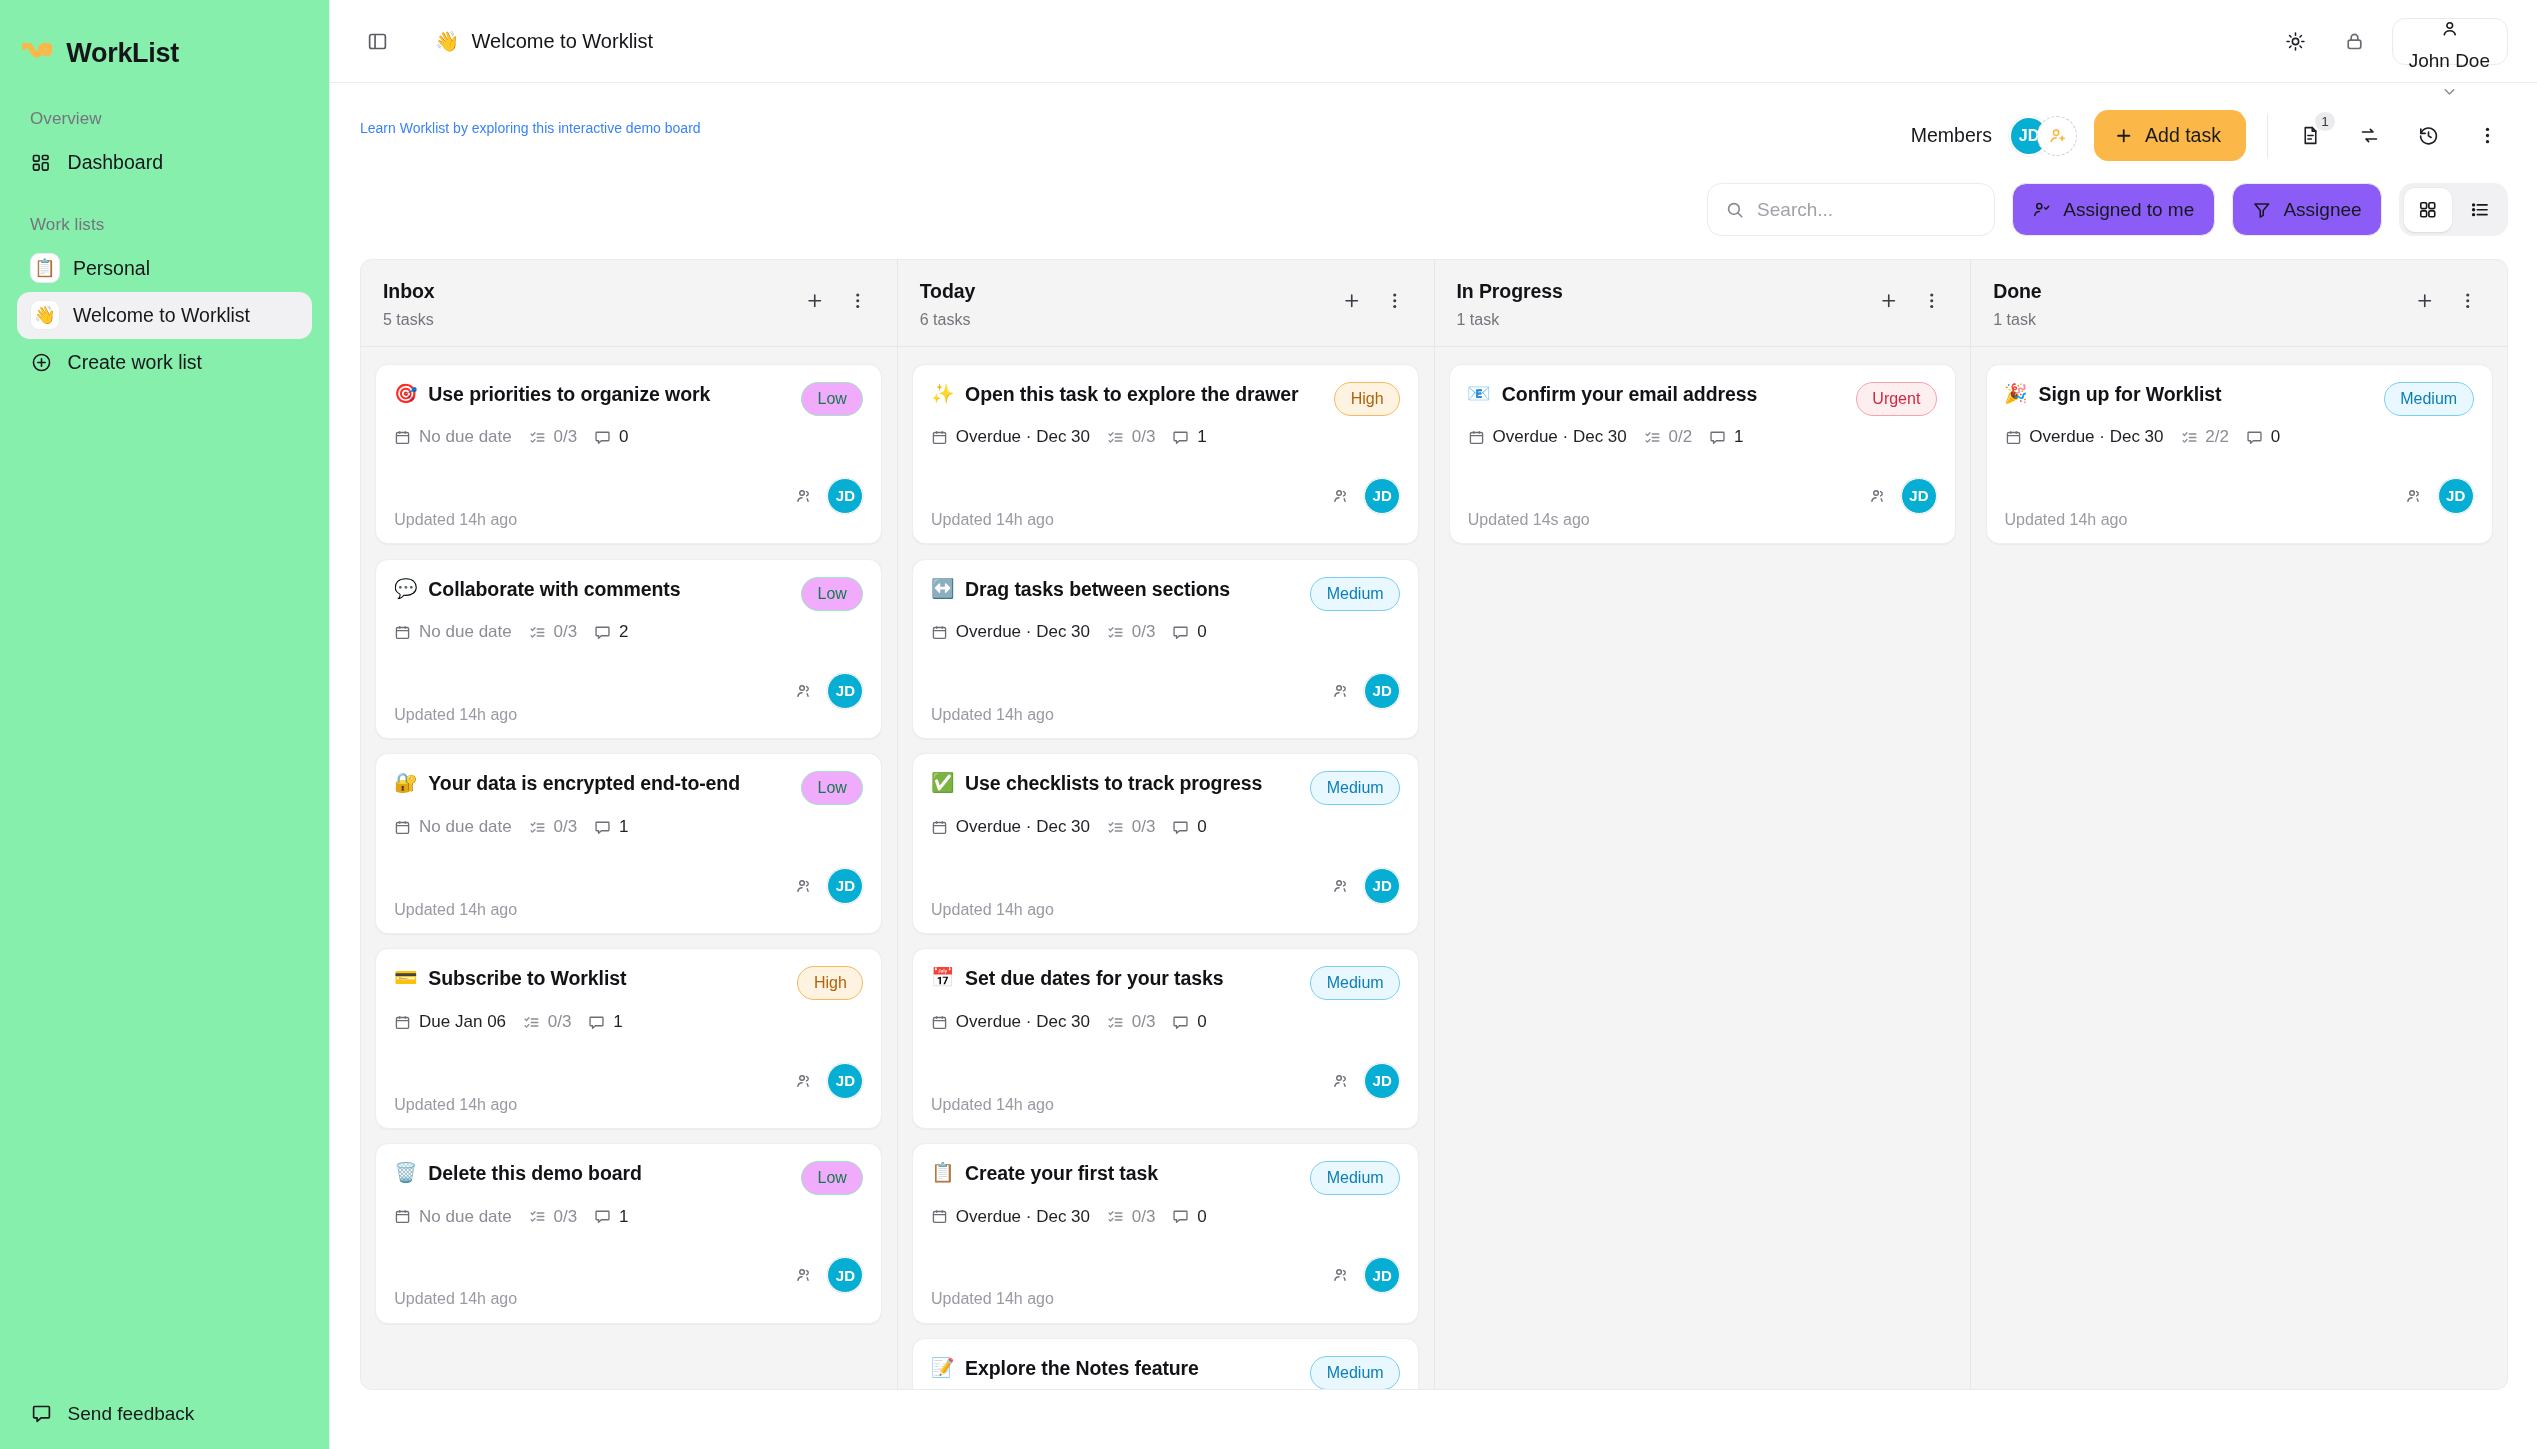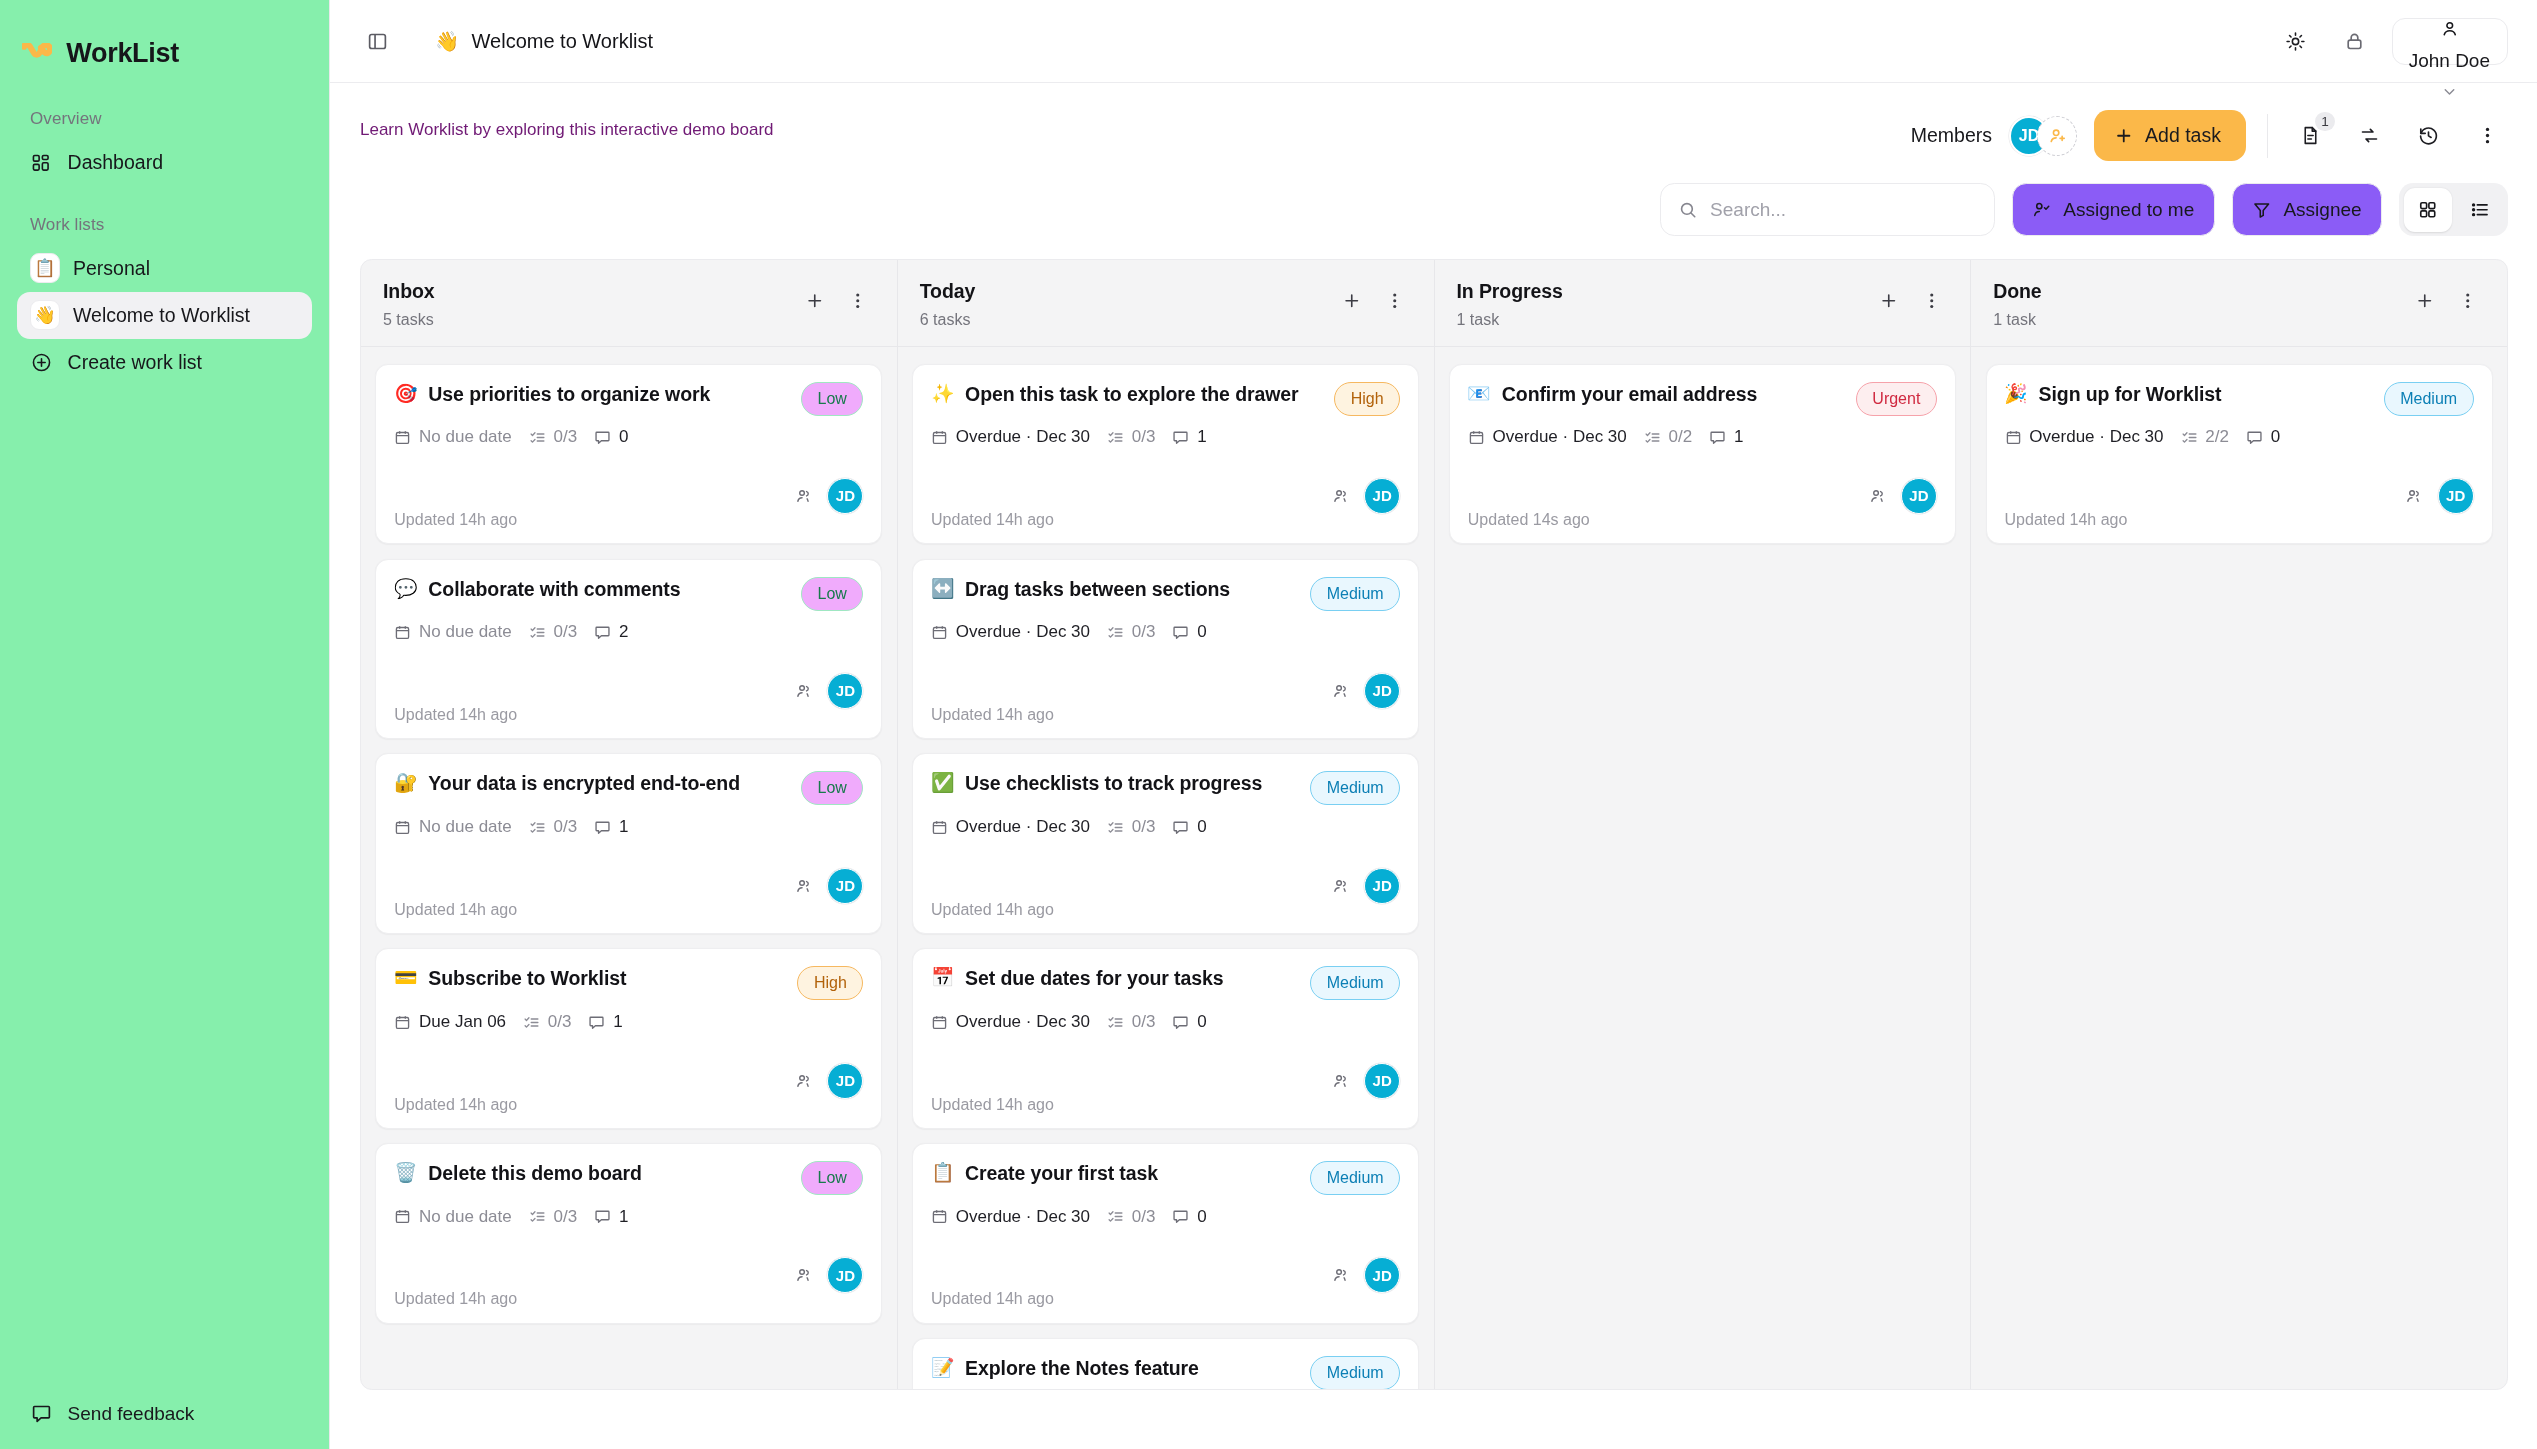--- a/index.html
+++ b/index.html
@@ -64,21 +64,21 @@
   .topbar-title .em { font-size: 19.5px; }
   .topbar-right { margin-left: auto; display: flex; align-items: center; gap: 17px; }
   .user-pill {
     display: flex; align-items: center; gap: 11.7px;
     height: 47px; padding: 0 17px 0 15.6px;
     border: 1.3px solid #ebebee; border-radius: 13px;
     font-size: 19px; color: #18181c; cursor: pointer; background: #fff; flex-direction: column;
   }
 
   .board-head { padding: 27px 30px 0 30px; display: flex; align-items: flex-start; }
-  .board-sub { font-size: 17px; color: #701a75; padding-top: 10.4px; }
+  .board-sub { font-size: 14px; color: #3b82f6; padding-top: 10.4px; }
   .board-actions { margin-left: auto; display: flex; align-items: center; gap: 17px; }
   .members-label { font-size: 19.5px; color: #18181c; font-weight: 400; }
   .avatars { display: flex; align-items: center; }
   .avatar {
     width: 40px; height: 40px; border-radius: 50%;
     background: #06aed4; color: #fff; font-size: 16px; font-weight: 600;
     display: flex; align-items: center; justify-content: center;
     border: 2.6px solid #ffffff; box-shadow: 0 0 0 0.6px #e6e6e9;
   }
   .avatar-add {
@@ -98,21 +98,21 @@
   .badge-icon { position: relative; }
   .badge-count {
     position: absolute; top: -2.6px; right: -3.9px;
     min-width: 19.5px; height: 19.5px; padding: 0 4.5px;
     background: #ebebee; color: #3a3a40; border-radius: 9.7px;
     font-size: 13.6px; display: flex; align-items: center; justify-content: center;
   }
 
   .filters { display: flex; align-items: center; gap: 17px; padding: 22px 30px 0 30px; justify-content: flex-end; }
   .search-box {
-    width: 335px; height: 53px;
+    width: 288px; height: 53px;
     border: 1.3px solid #ebebee; border-radius: 14.3px; background: #fff;
     display: flex; align-items: center; gap: 13px; padding: 0 17px;
   }
   .search-box input {
     border: none; outline: none; font-size: 19px; color: #18181c;
     background: transparent; width: 100%; font-family: "Liberation Sans", sans-serif;
   }
   .search-box input::placeholder { color: #a1a1aa; }
   .filter-btn {
     display: flex; align-items: center; gap: 11.7px;

